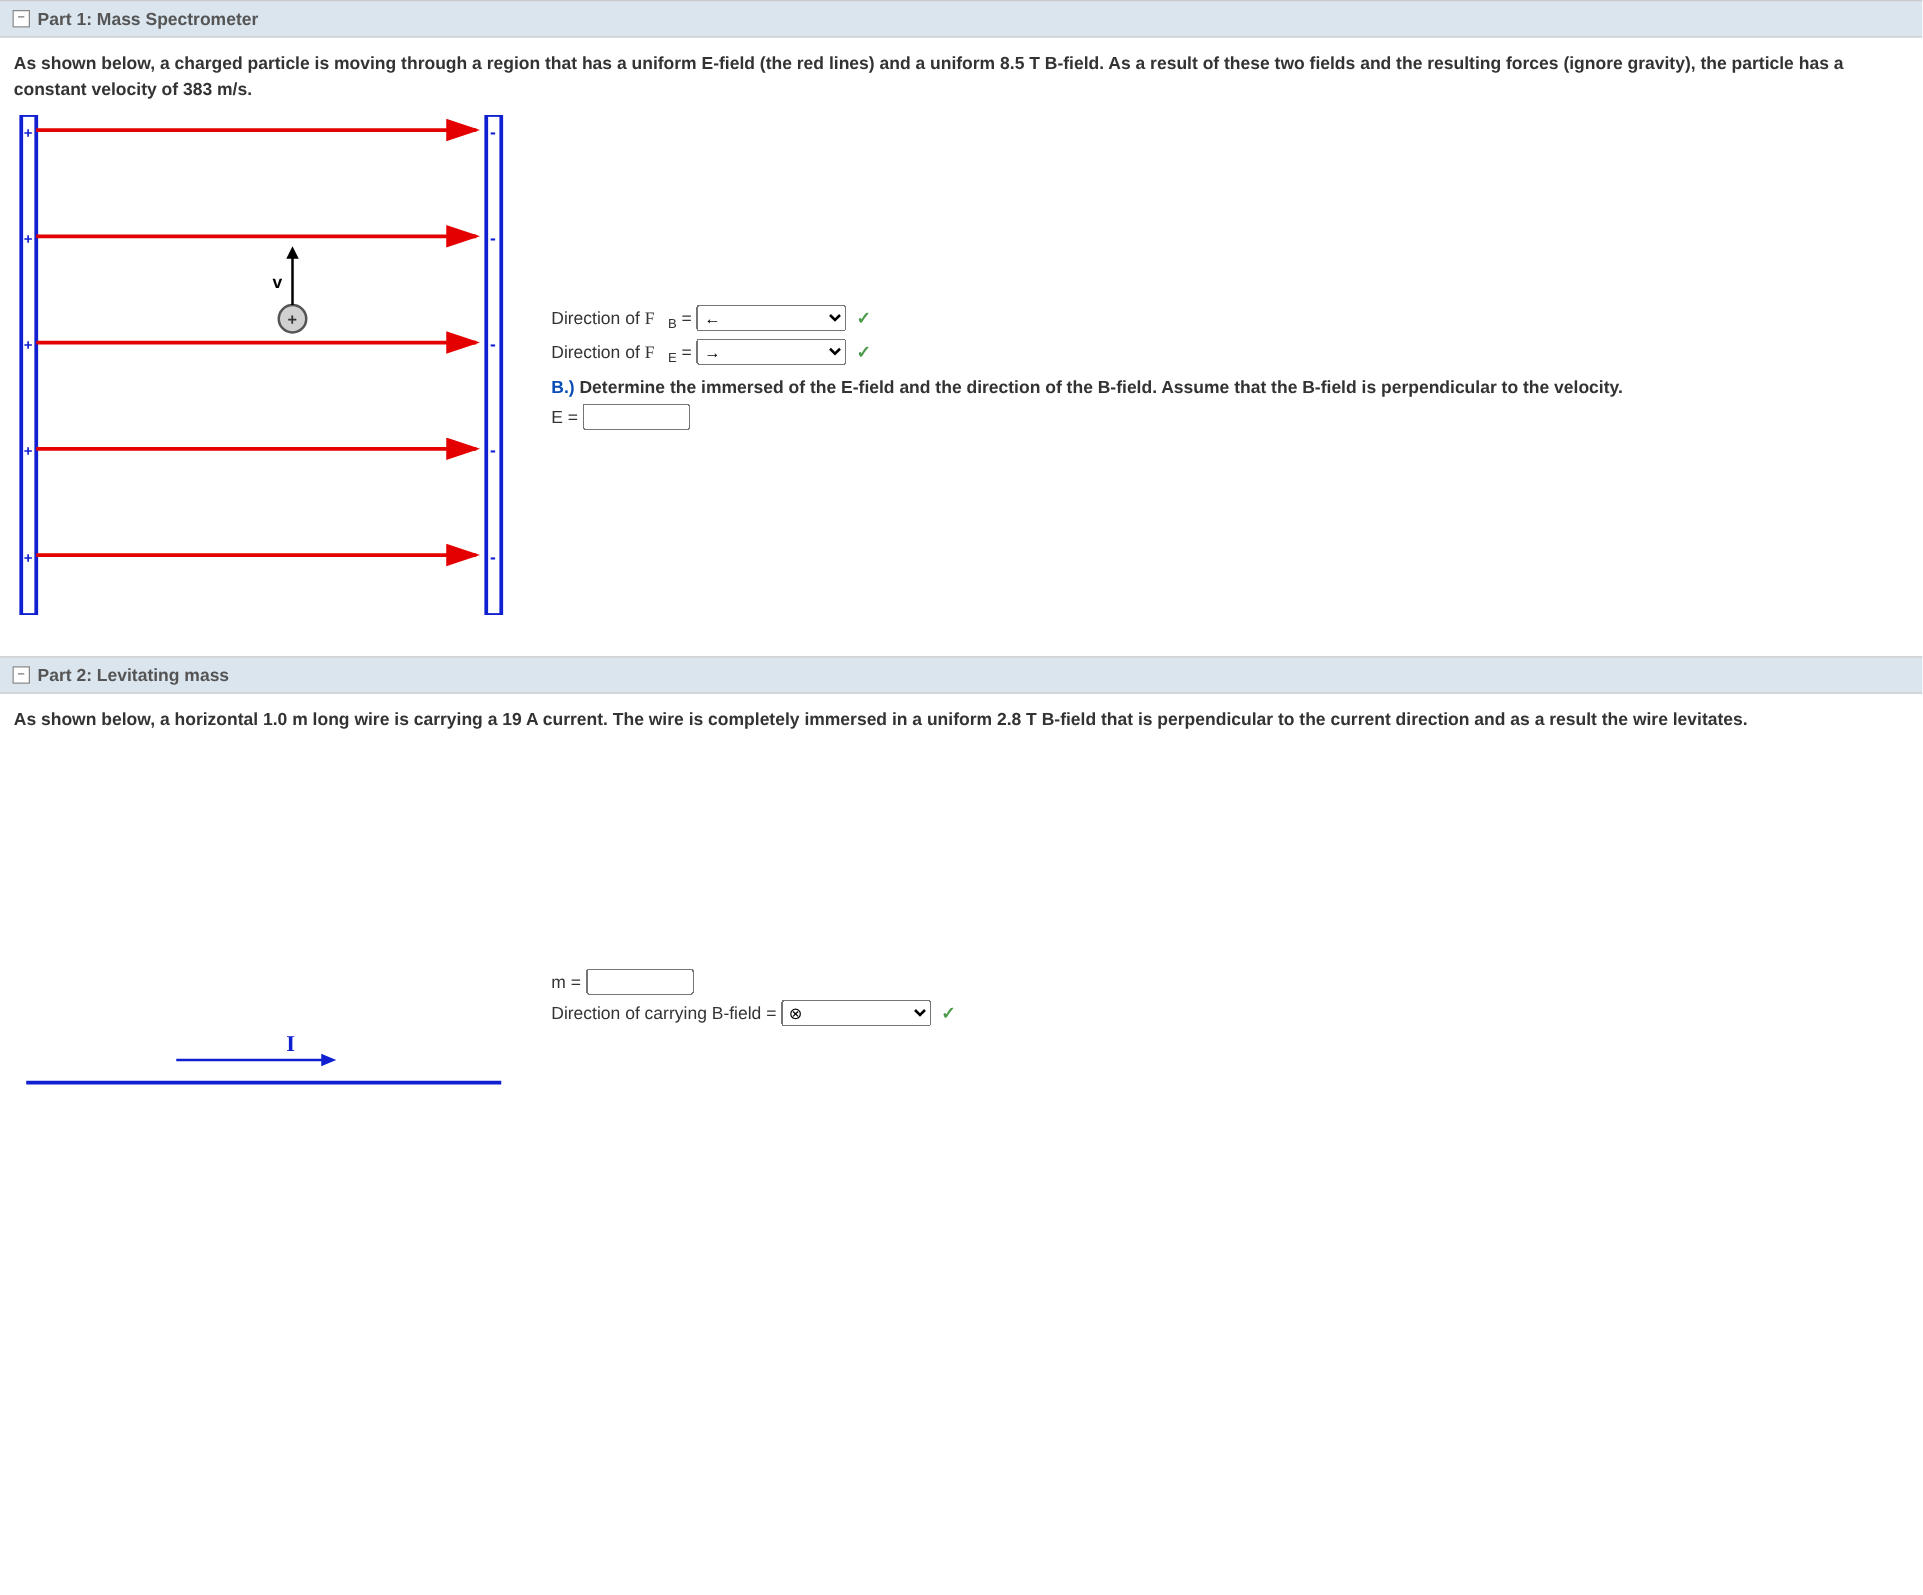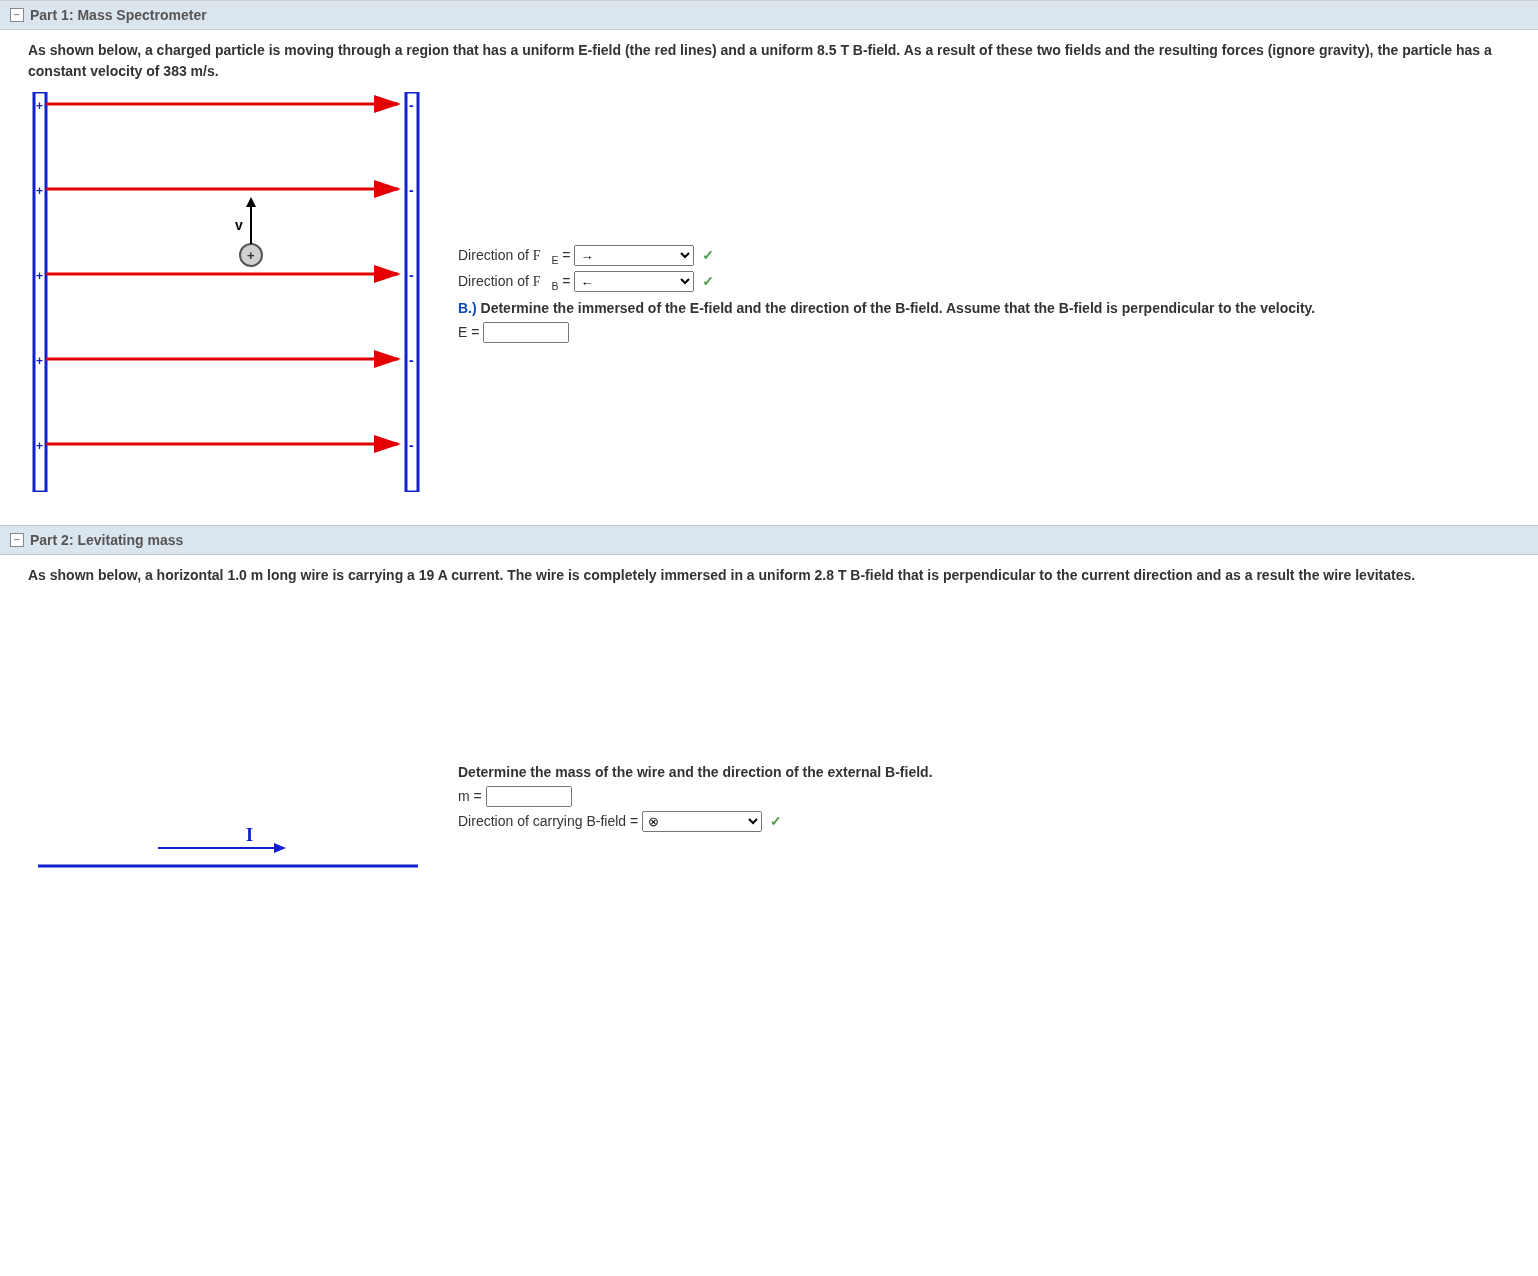--- a/index.html
+++ b/index.html
@@ -27,21 +27,21 @@
     border: 1px solid #888;
     display: inline-flex;
     align-items: center;
     justify-content: center;
     font-size: 10px;
     background: #fff;
     color: #888;
     line-height: 1;
   }
   .section-body {
-    padding: 10px 28px 30px;
+    padding: 10px 11px 30px;
   }
   .intro-text {
     font-weight: bold;
     margin-bottom: 10px;
     line-height: 1.5;
   }
   .content-row {
     display: flex;
     align-items: center;
     gap: 30px;
@@ -120,30 +120,30 @@
         <circle cx="223" cy="163" r="11" fill="#d0d0d0" stroke="#555" stroke-width="2"></circle>
         <text x="219" y="168" font-size="13" fill="#333" font-weight="bold">+</text>
 
         <line x1="223" y1="152" x2="223" y2="112" stroke="#000" stroke-width="2"></line>
         <polygon points="223,105 218,115 228,115" fill="#000"></polygon>
         <text x="207" y="138" font-size="14" font-weight="bold" fill="#000">v</text>
       </svg>
     </div>
     <div class="question-box">
       <div class="form-line">
-        <span>Direction of <span style="font-family:serif">F⃗</span><sub>E</sub> = </span>
+        <span>Direction of <span style="font-family:serif">F⃗</span><sub>B</sub> = </span>
         <select class="answer-select">
-          <option>→</option>
+          <option>←</option>
         </select>
         <span class="check-icon">✓</span>
       </div>
       <div class="form-line">
-        <span>Direction of <span style="font-family:serif">F⃗</span><sub>B</sub> = </span>
+        <span>Direction of <span style="font-family:serif">F⃗</span><sub>E</sub> = </span>
         <select class="answer-select">
-          <option>←</option>
+          <option>→</option>
         </select>
         <span class="check-icon">✓</span>
       </div>
       <div>
         <span class="part-label">B.)</span>
         <span class="bold">Determine the immersed of the E-field and the direction of the B-field. Assume that the B-field is perpendicular to the velocity.</span>
       </div>
       <div class="form-line">
         <span>E = </span>
         <input class="answer-input" type="text" value="" style="">
@@ -163,21 +163,20 @@
       <svg width="400" height="400" viewBox="0 0 400 400">
 
         <line x1="10" y1="270" x2="390" y2="270" stroke="#1020d0" stroke-width="3"></line>
 
         <line x1="130" y1="252" x2="248" y2="252" stroke="#1020d0" stroke-width="2"></line>
         <polygon points="258,252 246,247 246,257" fill="#1020d0"></polygon>
         <text x="218" y="245" font-size="18" font-weight="bold" fill="#1020d0" font-family="serif">I</text>
       </svg>
     </div>
     <div class="question-box">
-      <div class="bold">Determine the mass of the wire and the direction of the external B-field.</div>
       <div class="form-line">
         <span>m = </span>
         <input class="answer-input" type="text" value="" style="">
       </div>
       <div class="form-line">
         <span>Direction of carrying B-field = </span>
         <select class="answer-select">
           <option>⊗</option>
         </select>
         <span class="check-icon">✓</span>

